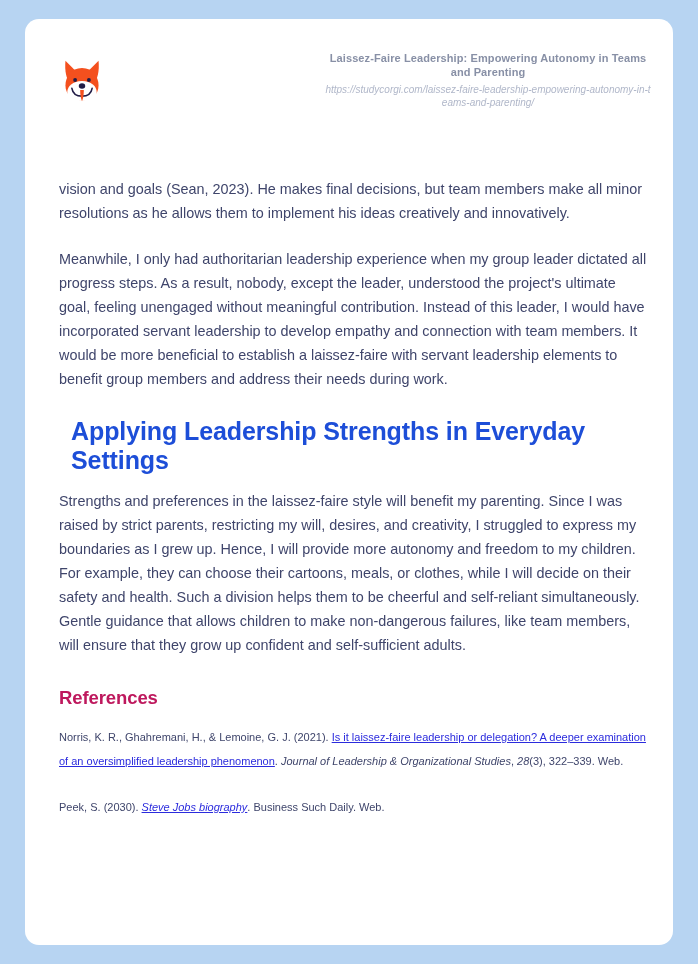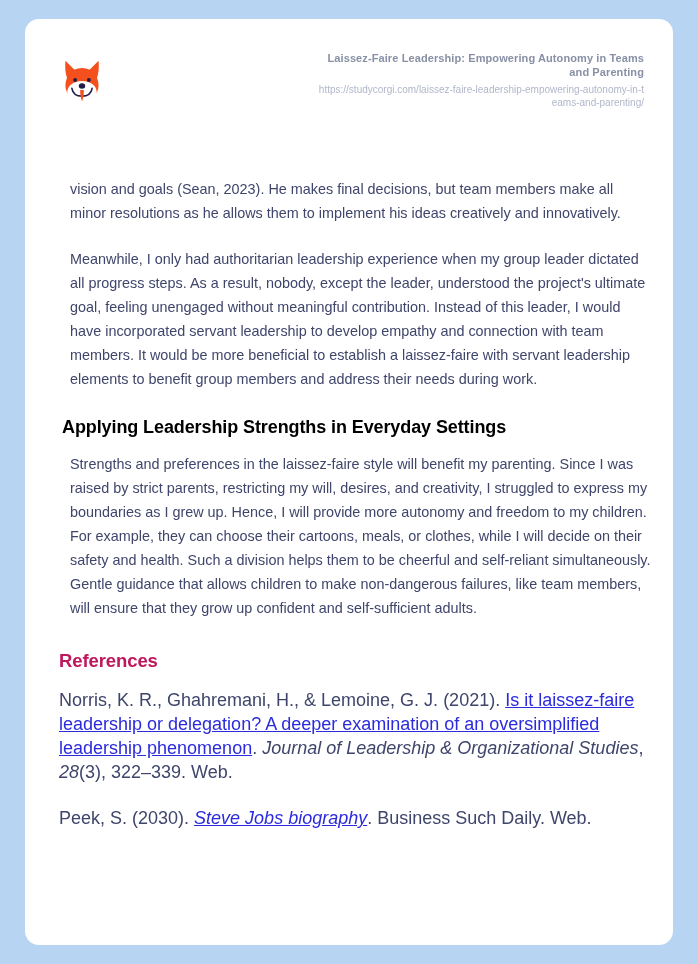--- a/index.html
+++ b/index.html
@@ -59,69 +59,70 @@
     vertical-align: super;
     font-size: 13px;
     font-weight: bold;
     color: #201c46;
     margin-left: 2px;
     position: relative;
     top: -4px;
   }
   .header-meta {
     flex: 0 0 auto;
-    text-align: right;
-    padding-right: 29px;
+    text-align: center;
+    padding-right: 20px;
     max-width: 330px;
   }
   .header-title {
     font-size: 11px;
     font-weight: bold;
     color: #8890a6;
     line-height: 14px;
     letter-spacing: 0.1px;
   }
   .header-url {
     font-size: 10px;
     color: #b0b7c9;
     line-height: 13.5px;
     margin-top: 4px;
     word-break: break-all;
+    font-style: italic;
   }
   
   .doc-body {
     position: absolute;
     left: 34px;
     top: 158px;
     width: 592px;
   }
   .para {
     font-size: 14.4px;
     line-height: 24px;
     color: #3f456b;
-    margin: 0 0 22px 11px;
+    margin: 0 0 22px 0;
     text-align: left;
   }
   .para:last-child { margin-bottom: 0; }
   .section-heading {
-    font-size: 18px;
+    font-size: 25px;
     font-weight: bold;
-    color: #000000;
-    margin: 26px 0 14px 3px;
+    color: #1d4ed8;
+    margin: 26px 0 14px 12px;
     letter-spacing: -0.1px;
   }
   .refs-heading {
     font-size: 18.5px;
     font-weight: bold;
     color: #be185d;
     margin: 30px 0 16px 0;
     letter-spacing: -0.1px;
   }
   .ref-entry {
-    font-size: 18px;
+    font-size: 11px;
     line-height: 24px;
     color: #3f456b;
     margin: 0 0 22px 0;
   }
   .ref-link {
     color: #2b2bdd;
     text-decoration: underline;
   }
   .ref-link-italic {
     color: #2b2bdd;

